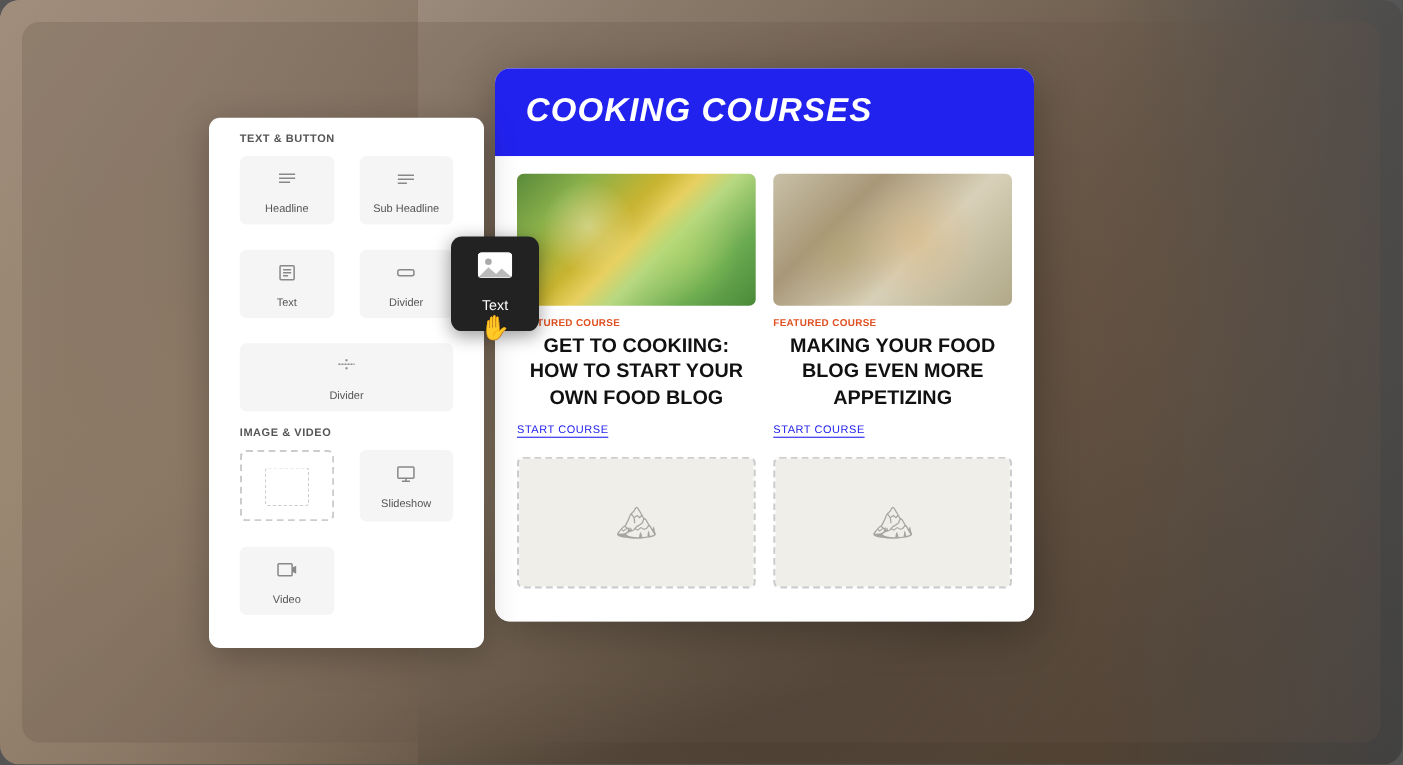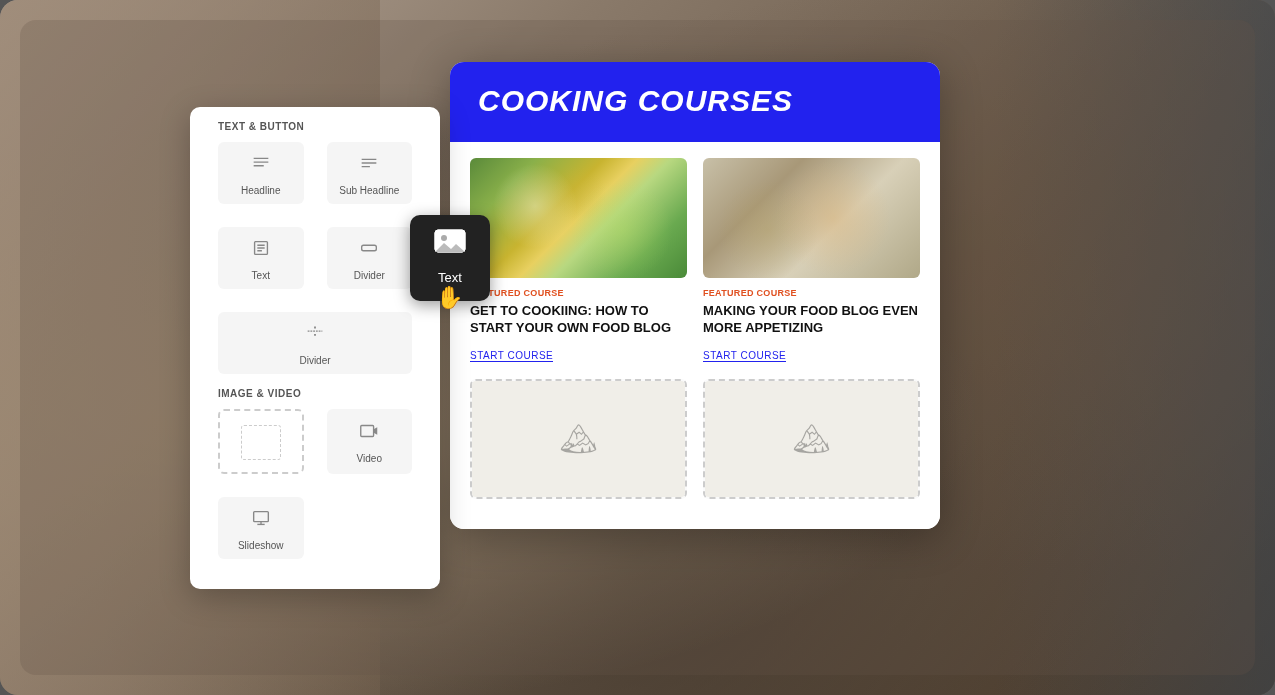--- a/index.html
+++ b/index.html
@@ -229,26 +229,27 @@
     .course-featured-tag {
       font-size: 9px;
       font-weight: 700;
       color: #e05020;
       text-transform: uppercase;
       letter-spacing: 0.3px;
       margin-bottom: 5px;
     }
 
     .course-name {
-      font-size: 13px;
+      font-size: 18px;
       font-weight: 900;
       color: #111;
       text-transform: uppercase;
       line-height: 1.3;
       margin-bottom: 8px;
+      text-align: center;
     }
 
     .course-cta {
       font-size: 10px;
       font-weight: 400;
       color: #2222ee;
       text-transform: uppercase;
       letter-spacing: 0.5px;
       border-bottom: 1.5px solid #2222ee;
       display: inline-block;
@@ -351,36 +352,36 @@
 
         <div class="panel-item" style="border: 2px dashed #ccc; background: transparent; min-height: 65px;">
           <div style="width:40px;height:35px;border:1.5px dashed #ccc;border-radius:3px;display:flex;align-items:center;justify-content:center;">
           </div>
         </div>
 
 
         <div class="panel-item">
           <div class="panel-item-icon">
             <svg class="panel-svg" viewBox="0 0 24 24">
-              <rect x="3" y="6" width="14" height="12" rx="1"></rect>
-              <polygon points="17,10 21,8 21,16 17,14" fill="#888" stroke="none"></polygon>
-            </svg>
-          </div>
-          <span class="panel-item-label">Video</span>
-        </div>
-
-        <div class="panel-item">
-          <div class="panel-item-icon">
-            <svg class="panel-svg" viewBox="0 0 24 24">
               <rect x="4" y="5" width="16" height="11" rx="1"></rect>
               <line x1="8" y1="19" x2="16" y2="19"></line>
               <line x1="12" y1="16" x2="12" y2="19"></line>
             </svg>
           </div>
           <span class="panel-item-label">Slideshow</span>
+        </div>
+
+        <div class="panel-item">
+          <div class="panel-item-icon">
+            <svg class="panel-svg" viewBox="0 0 24 24">
+              <rect x="3" y="6" width="14" height="12" rx="1"></rect>
+              <polygon points="17,10 21,8 21,16 17,14" fill="#888" stroke="none"></polygon>
+            </svg>
+          </div>
+          <span class="panel-item-label">Video</span>
         </div>
 
       </div>
     </div>
 
   </div>
 
   <div class="drag-tooltip">
     <div class="drag-tooltip-icon">
       <svg width="32" height="28" viewBox="0 0 32 28" fill="none">

